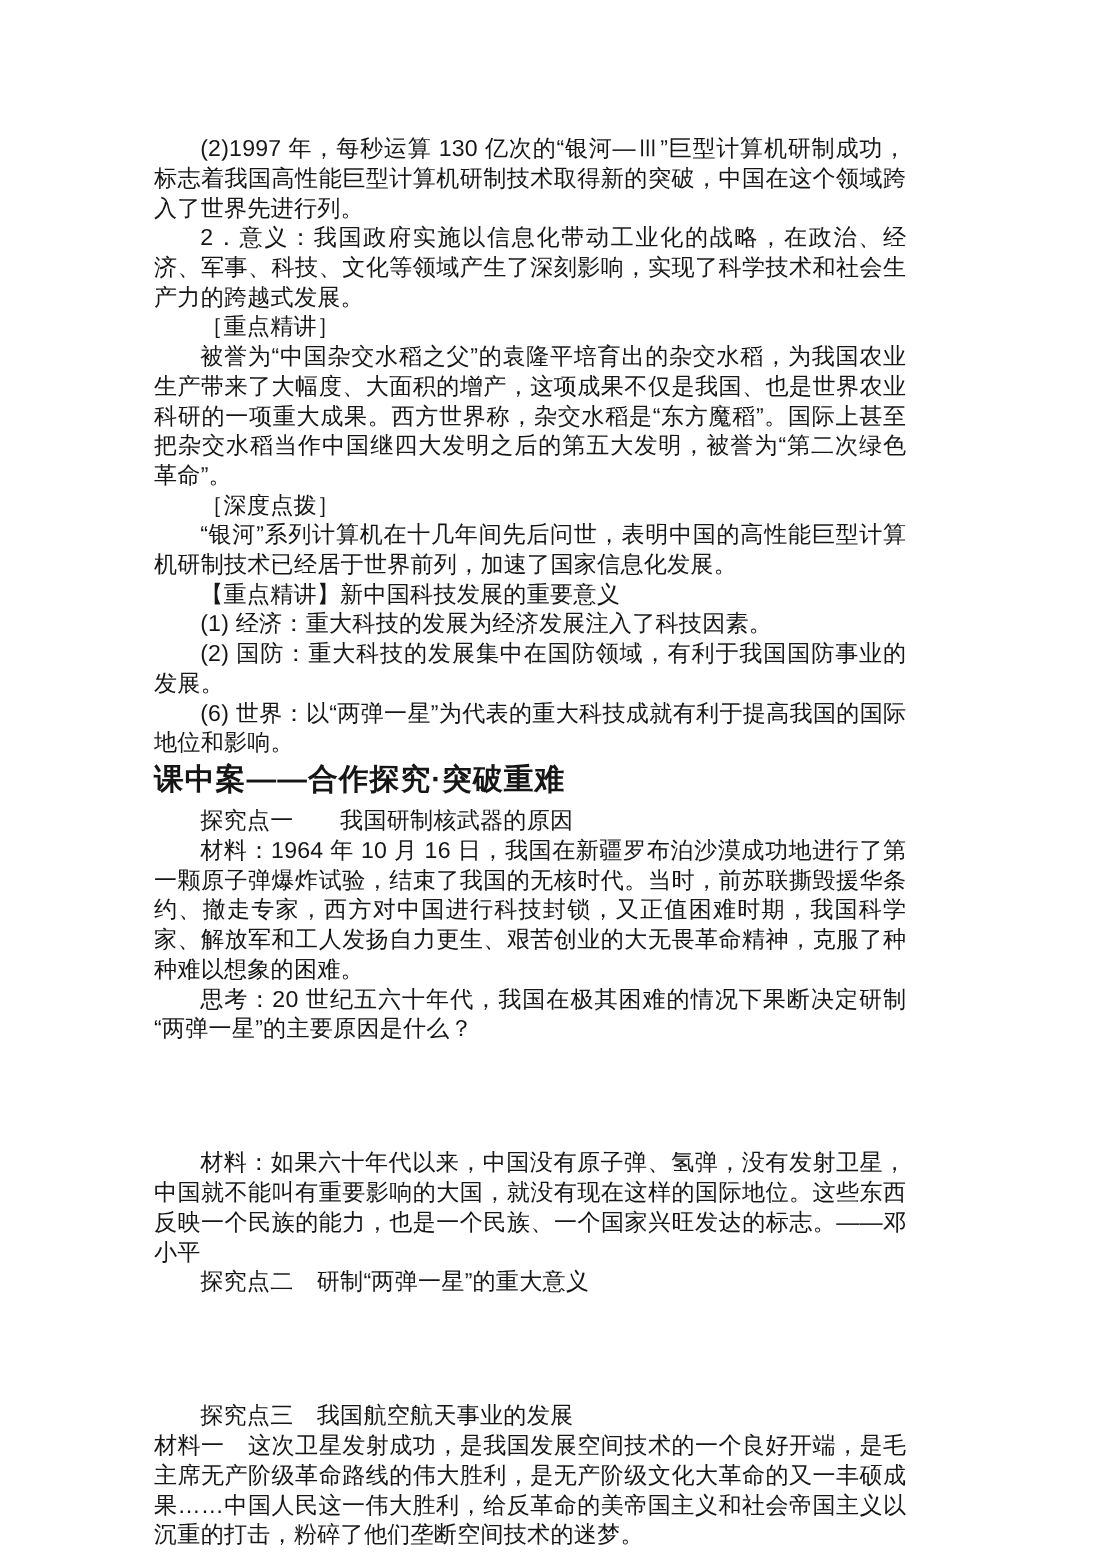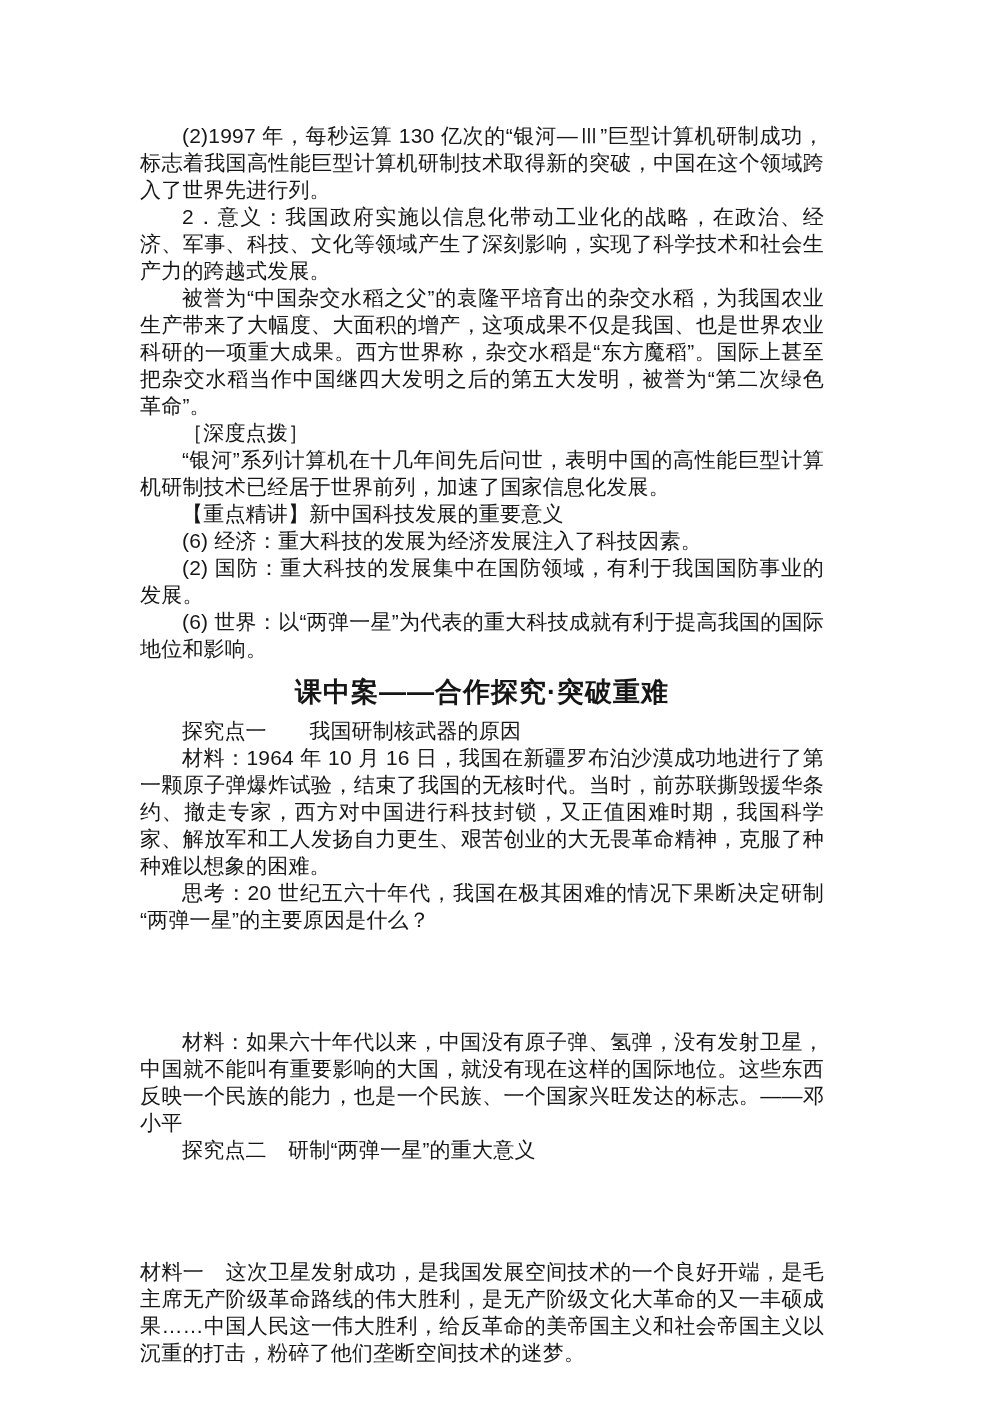--- a/index.html
+++ b/index.html
@@ -25,55 +25,56 @@
     line-height: 27px;
     text-align: justify;
     letter-spacing: 0.2px;
   }
   .indent { text-indent: 42px; }
   .no-indent { text-indent: 0; }
   .main-heading {
     font-size: 27px;
     line-height: 36px;
     font-weight: 700;
-    text-align: center;
-    margin: 12px 0 7px 0;
+    margin: 1px 0 7px 0;
     letter-spacing: 1px;
   }
   .answer-space { height: 95px; }
 </style>
 </head>
 <body>
 
 <div class="page">
   <div class="content">
 
     <p class="para indent">(2)1997 年，每秒运算 130 亿次的“银河—Ⅲ”巨型计算机研制成功，标志着我国高性能巨型计算机研制技术取得新的突破，中国在这个领域跨入了世界先进行列。</p>
     <p class="para indent">2．意义：我国政府实施以信息化带动工业化的战略，在政治、经济、军事、科技、文化等领域产生了深刻影响，实现了科学技术和社会生产力的跨越式发展。</p>
+    <p class="para indent">［重点精讲］</p>
     <p class="para indent">被誉为“中国杂交水稻之父”的袁隆平培育出的杂交水稻，为我国农业生产带来了大幅度、大面积的增产，这项成果不仅是我国、也是世界农业科研的一项重大成果。西方世界称，杂交水稻是“东方魔稻”。国际上甚至把杂交水稻当作中国继四大发明之后的第五大发明，被誉为“第二次绿色革命”。</p>
     <p class="para indent">［深度点拨］</p>
     <p class="para indent">“银河”系列计算机在十几年间先后问世，表明中国的高性能巨型计算机研制技术已经居于世界前列，加速了国家信息化发展。</p>
     <p class="para indent">【重点精讲】新中国科技发展的重要意义</p>
-    <p class="para indent">(6) 经济：重大科技的发展为经济发展注入了科技因素。</p>
+    <p class="para indent">(1) 经济：重大科技的发展为经济发展注入了科技因素。</p>
     <p class="para indent">(2) 国防：重大科技的发展集中在国防领域，有利于我国国防事业的发展。</p>
     <p class="para indent">(6) 世界：以“两弹一星”为代表的重大科技成就有利于提高我国的国际地位和影响。</p>
 
     <h1 class="main-heading">课中案——合作探究·突破重难</h1>
 
     <div>
       <p class="para indent">探究点一　　我国研制核武器的原因</p>
       <p class="para indent">材料：1964 年 10 月 16 日，我国在新疆罗布泊沙漠成功地进行了第一颗原子弹爆炸试验，结束了我国的无核时代。当时，前苏联撕毁援华条约、撤走专家，西方对中国进行科技封锁，又正值困难时期，我国科学家、解放军和工人发扬自力更生、艰苦创业的大无畏革命精神，克服了种种难以想象的困难。</p>
       <p class="para indent">思考：20 世纪五六十年代，我国在极其困难的情况下果断决定研制“两弹一星”的主要原因是什么？</p>
       <div class="answer-space"></div>
     </div>
 
     <div>
       <p class="para indent">材料：如果六十年代以来，中国没有原子弹、氢弹，没有发射卫星，中国就不能叫有重要影响的大国，就没有现在这样的国际地位。这些东西反映一个民族的能力，也是一个民族、一个国家兴旺发达的标志。——邓小平</p>
       <p class="para indent">探究点二　研制“两弹一星”的重大意义</p>
       <div class="answer-space"></div>
     </div>
 
     <div>
+      <p class="para indent">探究点三　我国航空航天事业的发展</p>
       <p class="para no-indent">材料一　这次卫星发射成功，是我国发展空间技术的一个良好开端，是毛主席无产阶级革命路线的伟大胜利，是无产阶级文化大革命的又一丰硕成果……中国人民这一伟大胜利，给反革命的美帝国主义和社会帝国主义以沉重的打击，粉碎了他们垄断空间技术的迷梦。</p>
     </div>
 
   </div>
 </div>
 
 </body></html>

